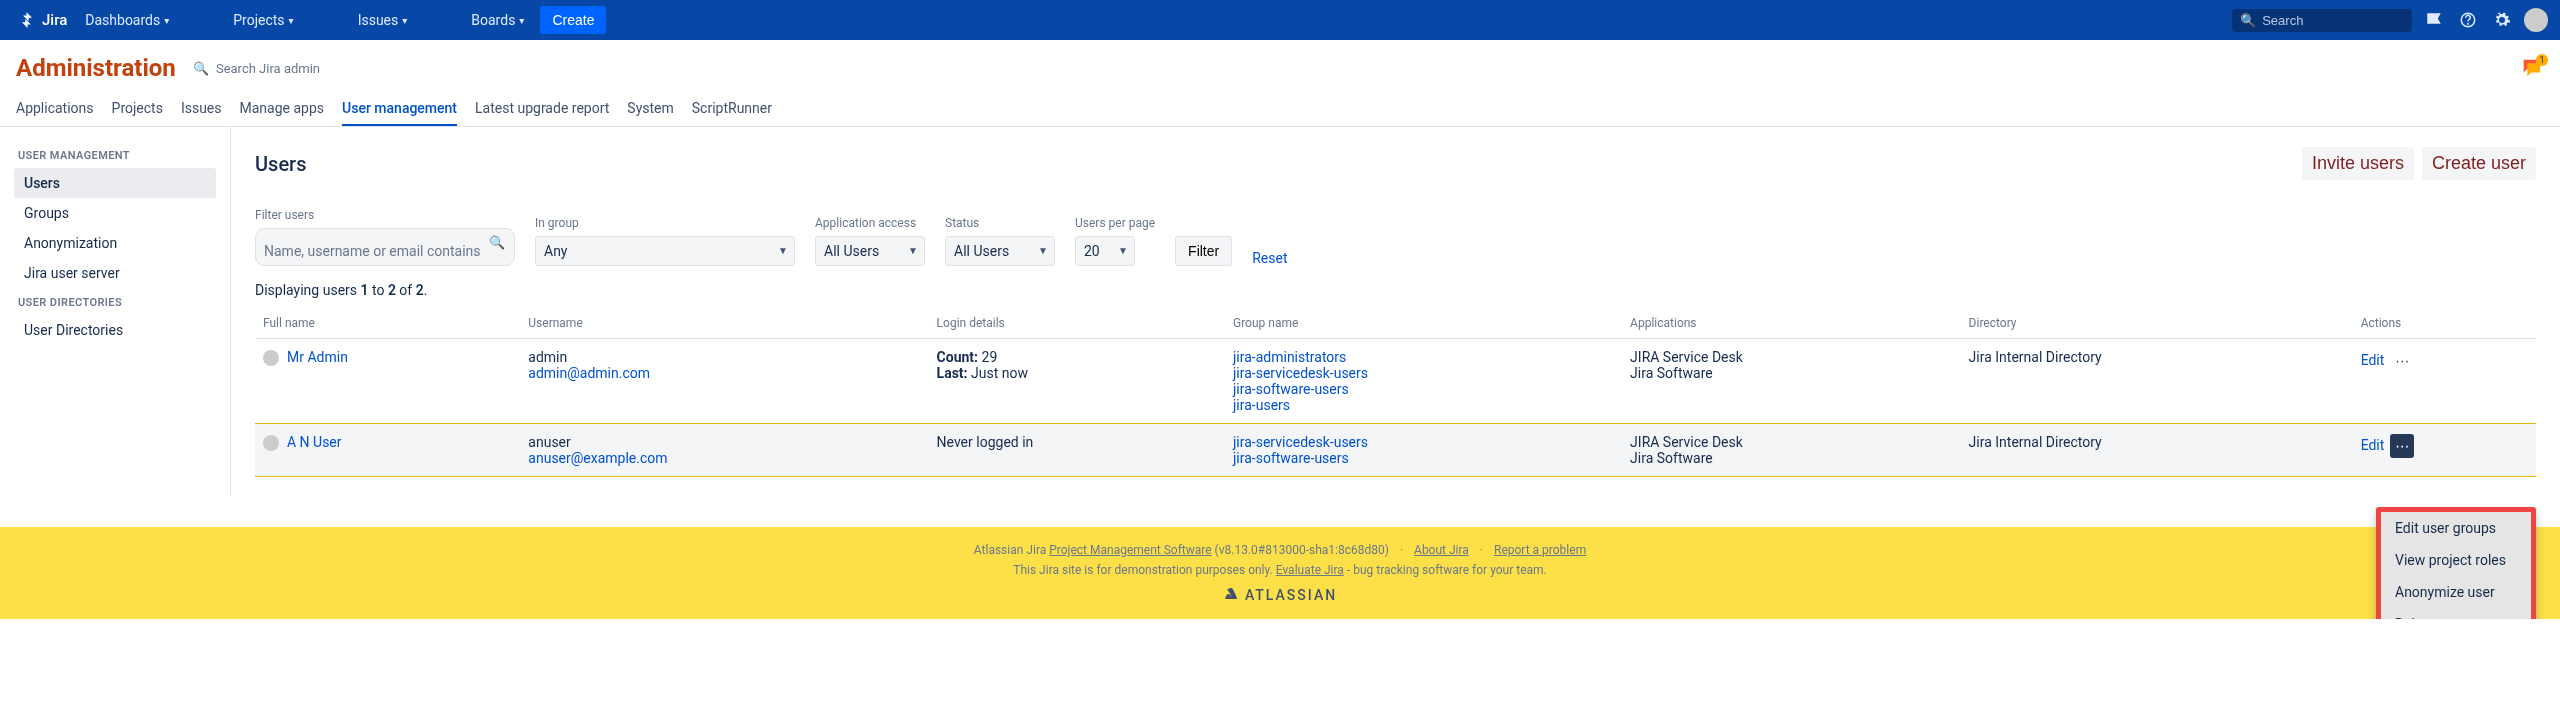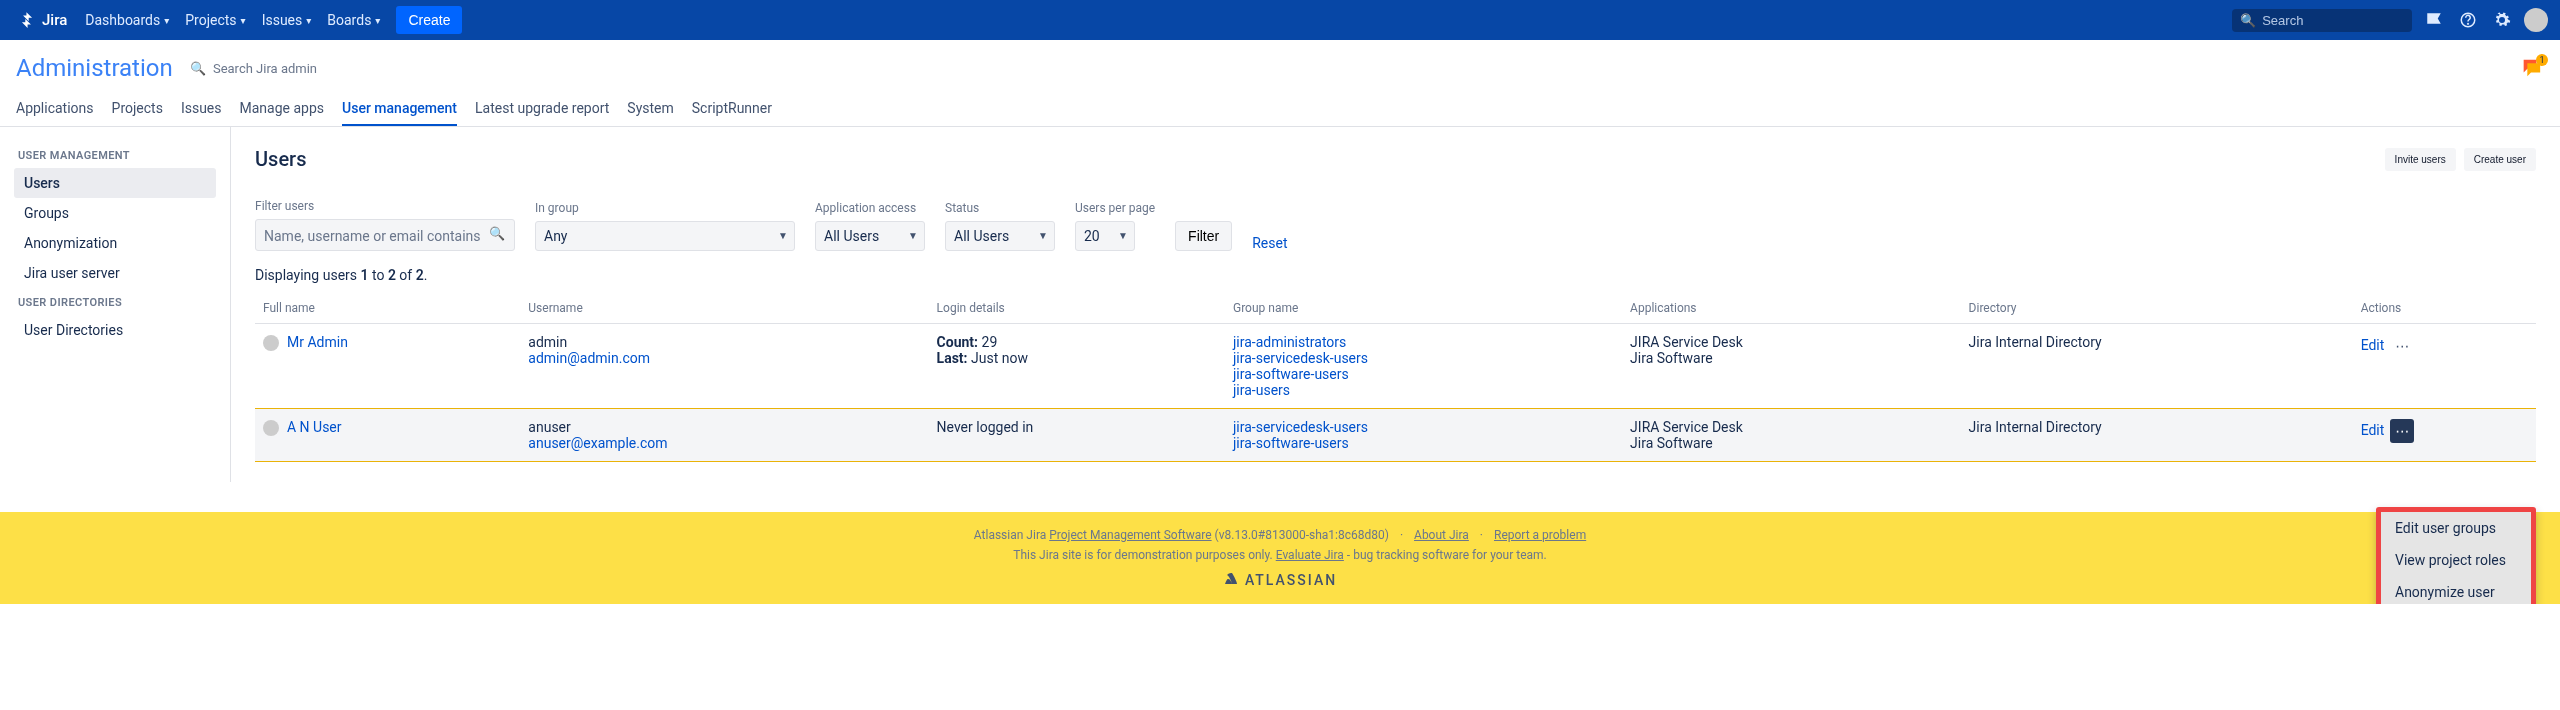--- a/index.html
+++ b/index.html
@@ -16,21 +16,21 @@
 .btn-create { background: #0065FF; color: #fff; border: none; padding: 6px 12px; border-radius: 3px; font-size: 14px; cursor: pointer; margin-left: 4px; }
 .topnav-right { margin-left: auto; display: flex; align-items: center; gap: 10px; }
 .search-box { background: rgba(9,30,66,0.48); border-radius: 4px; display: flex; align-items: center; padding: 4px 8px; width: 180px; }
 .search-box input { background: transparent; border: none; color: #DEEBFF; font-size: 13px; width: 100%; outline: none; }
 .search-box input::placeholder { color: #DEEBFF; opacity: 0.8; }
 .tn-icon { color: #DEEBFF; cursor: pointer; width: 24px; height: 24px; display: flex; align-items: center; justify-content: center; font-size: 16px; }
 .avatar-sm { width: 24px; height: 24px; border-radius: 50%; background: #ccc; }
 
 
 .admin-hdr { padding: 14px 16px 0 16px; display: flex; align-items: center; }
-.admin-title { font-size: 24px; font-weight: 400; color: #3b82f6; }
+.admin-title { font-size: 24px; font-weight: 700; color: #c2410c; }
 .admin-search { margin-left: 18px; font-size: 13px; color: #6B778C; display: flex; align-items: center; gap: 6px; }
 .admin-search-ico { font-size: 13px; }
 .givefb { margin-left: auto; position: relative; width: 24px; height: 24px; }
 .givefb svg { width: 22px; height: 22px; }
 .badge-dot { position: absolute; top: -2px; right: -4px; background: #FFAB00; color: #172B4D; font-size: 9px; width: 12px; height: 12px; border-radius: 6px; display: flex; align-items: center; justify-content: center; }
 
 
 .tabs { border-bottom: 1px solid #dfe1e6; padding: 0 16px; margin-top: 10px; display: flex; gap: 18px; }
 .tab { font-size: 14px; color: #42526E; padding: 8px 0; cursor: pointer; }
 .tab.active { color: #0052CC; border-bottom: 2px solid #0052CC; font-weight: 500; }
@@ -39,27 +39,27 @@
 .layout { display: flex; }
 .sidebar { width: 230px; padding: 14px 0 14px 14px; font-size: 14px; }
 .sb-group-hdr { font-size: 11px; color: #6B778C; font-weight: 600; letter-spacing: 0.4px; padding: 8px 10px 6px 4px; }
 .sb-item { padding: 7px 10px; color: #172B4D; cursor: pointer; border-radius: 3px; margin-right: 14px; }
 .sb-item.active { background: #EBECF0; color: #172B4D; font-weight: 500; }
 
 .main { flex: 1; border-left: 1px solid #dfe1e6; padding: 20px 24px; position: relative; }
 .main-hdr { display: flex; align-items: center; }
 .main-title { font-size: 20px; font-weight: 500; }
 .main-actions { margin-left: auto; display: flex; gap: 8px; }
-.btn-light { background: #F4F5F7; border: none; padding: 6px 10px; border-radius: 3px; font-size: 10px; color: #0f172a; cursor: pointer; }
+.btn-light { background: #F4F5F7; border: none; padding: 6px 10px; border-radius: 3px; font-size: 18px; color: #7f1d1d; cursor: pointer; }
 
 
 .filters { display: flex; gap: 20px; margin-top: 28px; align-items: flex-end; }
 .fcol { display: flex; flex-direction: column; gap: 6px; }
 .flabel { font-size: 12px; color: #6B778C; }
-.finput { background: #F4F5F7; border: 1px solid #DFE1E6; border-radius: 3px; padding: 8px 28px 6px 8px; font-size: 14px; color: #6B778C; position: relative; }
+.finput { background: #F4F5F7; border: 1px solid #DFE1E6; border-radius: 9px; padding: 14px 28px 6px 8px; font-size: 14px; color: #6B778C; position: relative; }
 .finput.w260 { width: 260px; }
 .finput .srch-ico { position: absolute; right: 8px; top: 6px; font-size: 13px; color: #42526E; }
 .fselect { background: #F4F5F7; border: 1px solid #DFE1E6; border-radius: 3px; padding: 6px 24px 6px 8px; font-size: 14px; position: relative; cursor: pointer; }
 .fselect .sel-chev { position: absolute; right: 6px; top: 8px; font-size: 10px; color: #42526E; }
 .w260s { width: 260px; }
 .w110 { width: 110px; }
 .w60 { width: 60px; }
 .link-reset { color: #0052CC; font-size: 14px; cursor: pointer; }
 .btn-filter { background: #F4F5F7; border: 1px solid #dfe1e6; border-radius: 3px; padding: 6px 12px; font-size: 14px; cursor: pointer; }
 
@@ -93,21 +93,21 @@
 <body>
 
 <div class="topnav">
   <div class="topnav-left">
     <div class="logo">
       <svg viewBox="0 0 32 32" fill="#fff">
           <path d="M15 2l10 10h-6v6L9 8h6V2zm2 28L7 20h6v-6l10 10h-6v6z"></path>
         </svg>
       <span>Jira</span>
     </div>
-    <div id="tn-items" style="display: flex;">
+    <div id="tn-items" style="display: flex; gap: 48px;">
         <div class="tn-item">
           <span>Dashboards</span>
           <span class="chev">▾</span>
         </div>
         <div class="tn-item">
           <span>Projects</span>
           <span class="chev">▾</span>
         </div>
         <div class="tn-item">
           <span>Issues</span>

